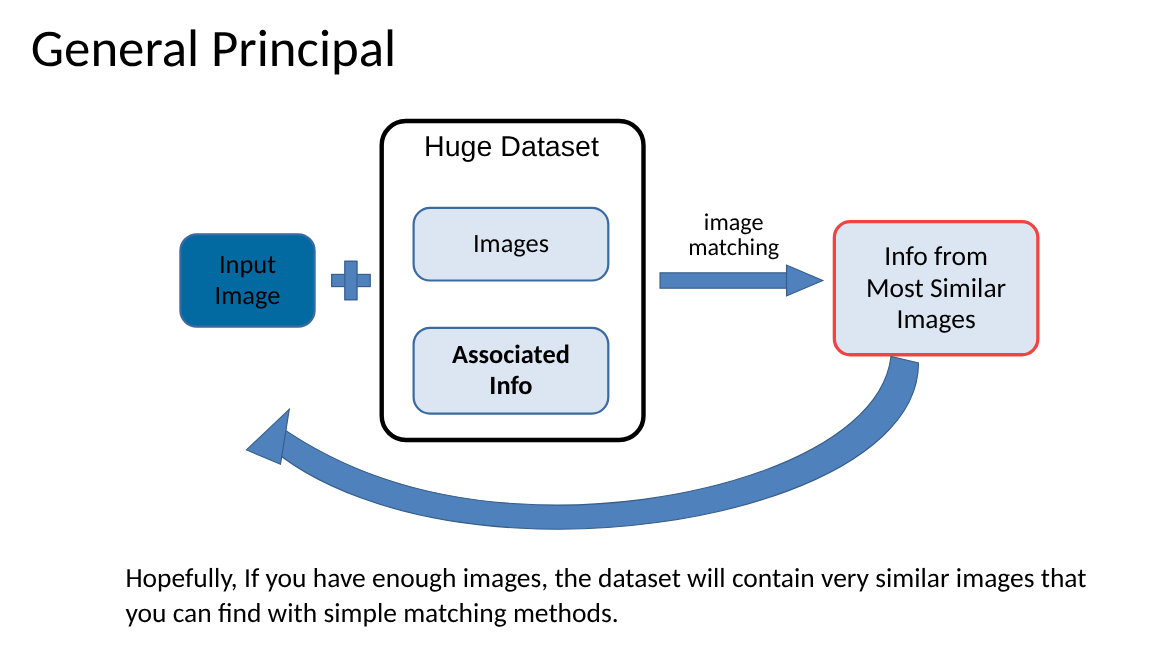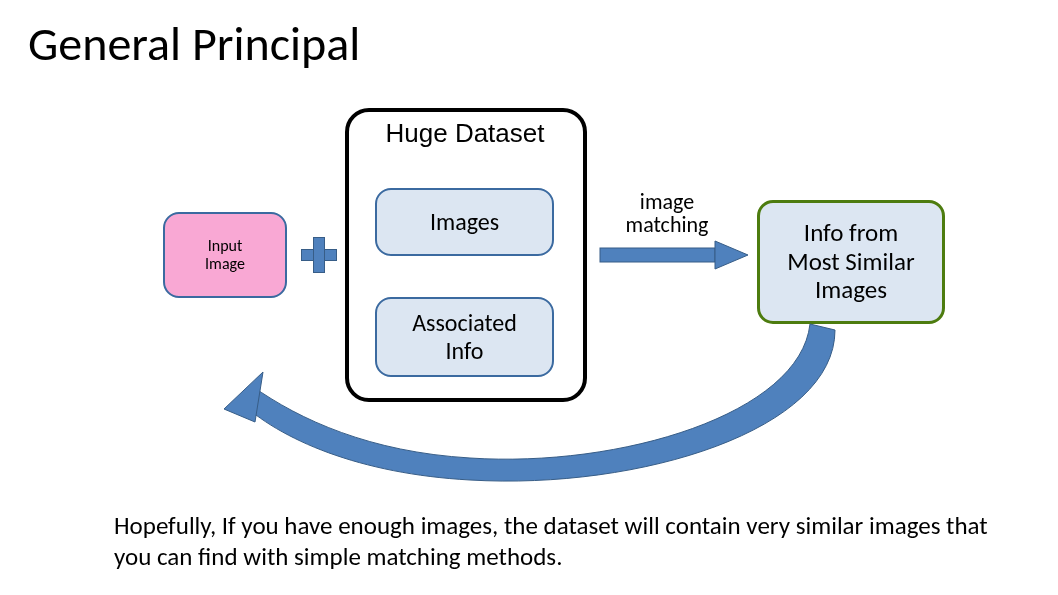--- a/index.html
+++ b/index.html
@@ -27,23 +27,23 @@
     align-items: center;
     justify-content: center;
     text-align: center;
     line-height: 1.15;
   }
   .input-box {
     left: 163px;
     top: 212px;
     width: 120px;
     height: 82px;
-    background: #f9a8d4;
+    background: #0369a1;
     border: 2px solid #3b6aa0;
-    font-size: 16px;
+    font-size: 24px;
   }
   .dataset-box {
     left: 345px;
     top: 108px;
     width: 234px;
     height: 286px;
     border: 4px solid #000;
     border-radius: 24px;
     background: #fff;
   }
@@ -66,37 +66,38 @@
     font-size: 24px;
   }
   .assoc-box {
     left: 375px;
     top: 297px;
     width: 175px;
     height: 76px;
     background: #dce6f2;
     border: 2px solid #3b6aa0;
     font-size: 24px;
+    font-weight: bold;
   }
   .match-label {
     position: absolute;
     left: 612px;
     top: 190px;
     width: 110px;
     text-align: center;
     font-size: 22px;
     line-height: 1.05;
   }
   .info-box {
     left: 757px;
     top: 200px;
     width: 182px;
     height: 118px;
     background: #dce6f2;
-    border: 3px solid #4d7c0f;
+    border: 3px solid #ef4444;
     font-size: 25px;
   }
   .plus {
     position: absolute;
     left: 301px;
     top: 237px;
     width: 34px;
     height: 34px;
   }
   .plus .h, .plus .v {

